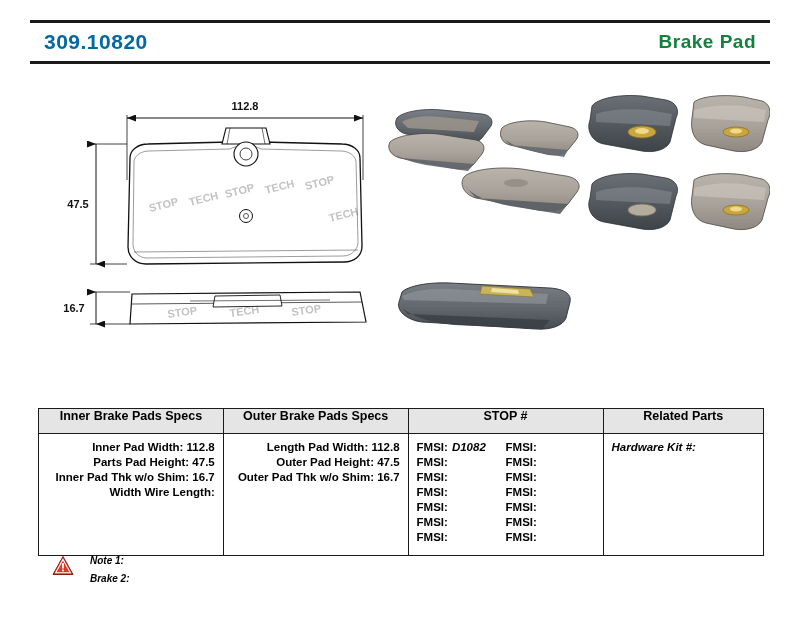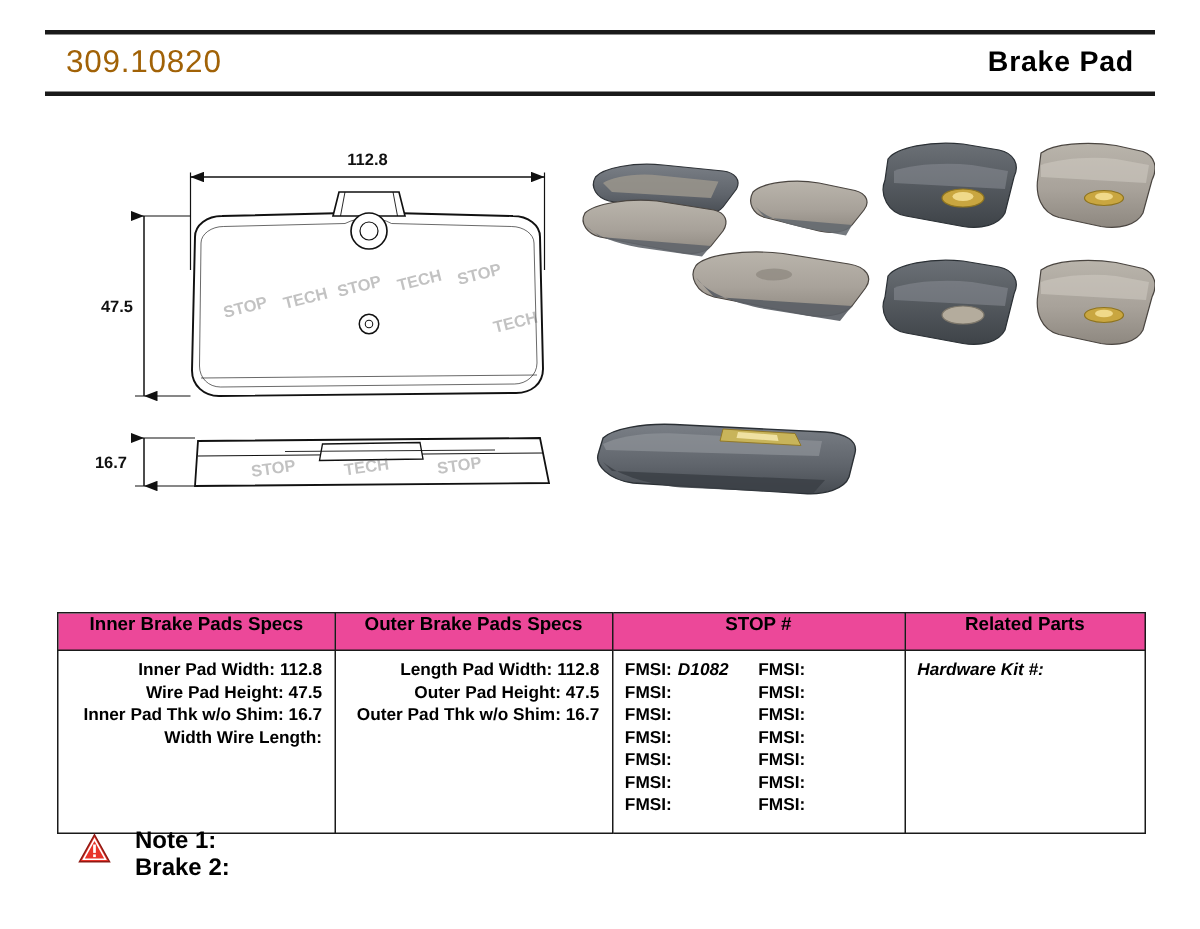--- a/index.html
+++ b/index.html
@@ -24,31 +24,31 @@
     width: 740px;
     height: 38px;
     border-top: 3px solid #1a1a1a;
     border-bottom: 3px solid #1a1a1a;
     display: flex;
     align-items: center;
     justify-content: space-between;
   }
   .part-number {
     font-size: 21px;
-    font-weight: normal;
+    font-weight: bold;
     letter-spacing: 0.5px;
     padding-left: 14px;
-    color: #a16207;
+    color: #0369a1;
   }
   .doc-type {
     font-size: 19px;
     font-weight: bold;
     letter-spacing: 0.5px;
     padding-right: 14px;
-    color: #000000;
+    color: #15803d;
   }
 
   
   .drawing-area {
     position: absolute;
     left: 30px;
     top: 70px;
     width: 740px;
     height: 300px;
   }
@@ -65,21 +65,21 @@
   }
   .spec-table th, .spec-table td {
     border: 1.5px solid #1a1a1a;
     padding: 0;
     vertical-align: top;
   }
   .spec-table th {
     font-size: 12.5px;
     font-weight: bold;
     height: 24px;
-    background: #ec4899;
+    background: #e5e5e5;
   }
   .col-inner  { width: 184px; }
   .col-outer  { width: 184px; margin-top: 48px; }
   .col-fmsi   { width: 196px; }
   .col-rel    { width: 162px; }
 
   .cell-body { padding: 6px 8px 10px 8px; }
 
   .spec-row {
     font-size: 11.5px;
@@ -114,23 +114,24 @@
   .notes {
     position: absolute;
     left: 52px;
     top: 552px;
     display: flex;
     align-items: flex-start;
   }
   .warn-icon { width: 22px; height: 22px; margin-right: 16px; margin-top: 3px; }
   .note-lines { }
   .note-line {
-    font-size: 16px;
+    font-size: 10px;
     font-weight: bold;
     line-height: 18px;
+    font-style: italic;
   }
 
   .dim-text {
     font-family: "Liberation Sans", sans-serif;
     font-size: 11px;
     font-weight: bold;
   }
 </style>
 </head>
 <body>
@@ -299,21 +300,21 @@
   <tbody>
     <tr>
 
       <td>
         <div class="cell-body">
           <div class="spec-row right">
             <span>Inner Pad Width:</span>
             <span class="val">112.8</span>
           </div>
           <div class="spec-row right">
-            <span>Wire Pad Height:</span>
+            <span>Parts Pad Height:</span>
             <span class="val">47.5</span>
           </div>
           <div class="spec-row right">
             <span>Inner Pad Thk w/o Shim:</span>
             <span class="val">16.7</span>
           </div>
           <div class="spec-row right">
             <span>Width Wire Length:</span>
             <span class="val"></span>
           </div>

